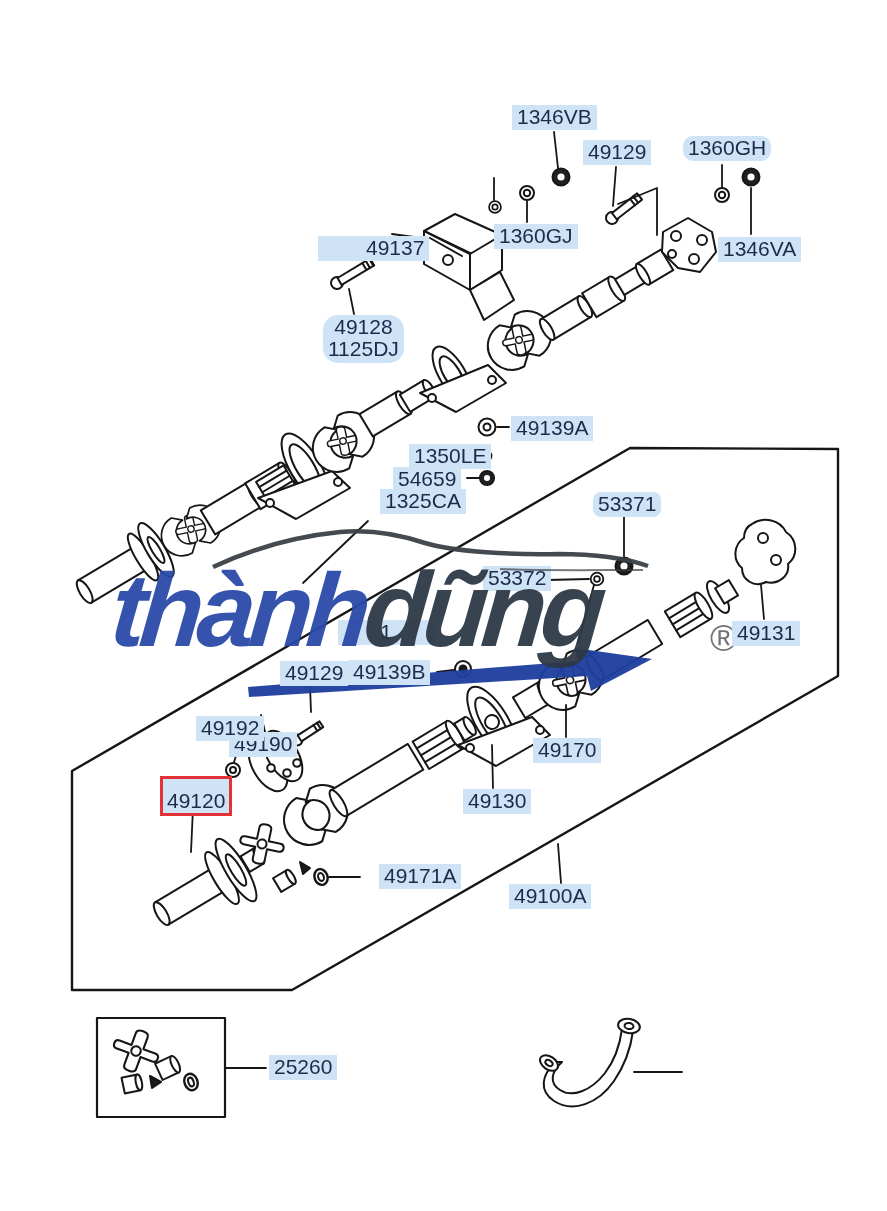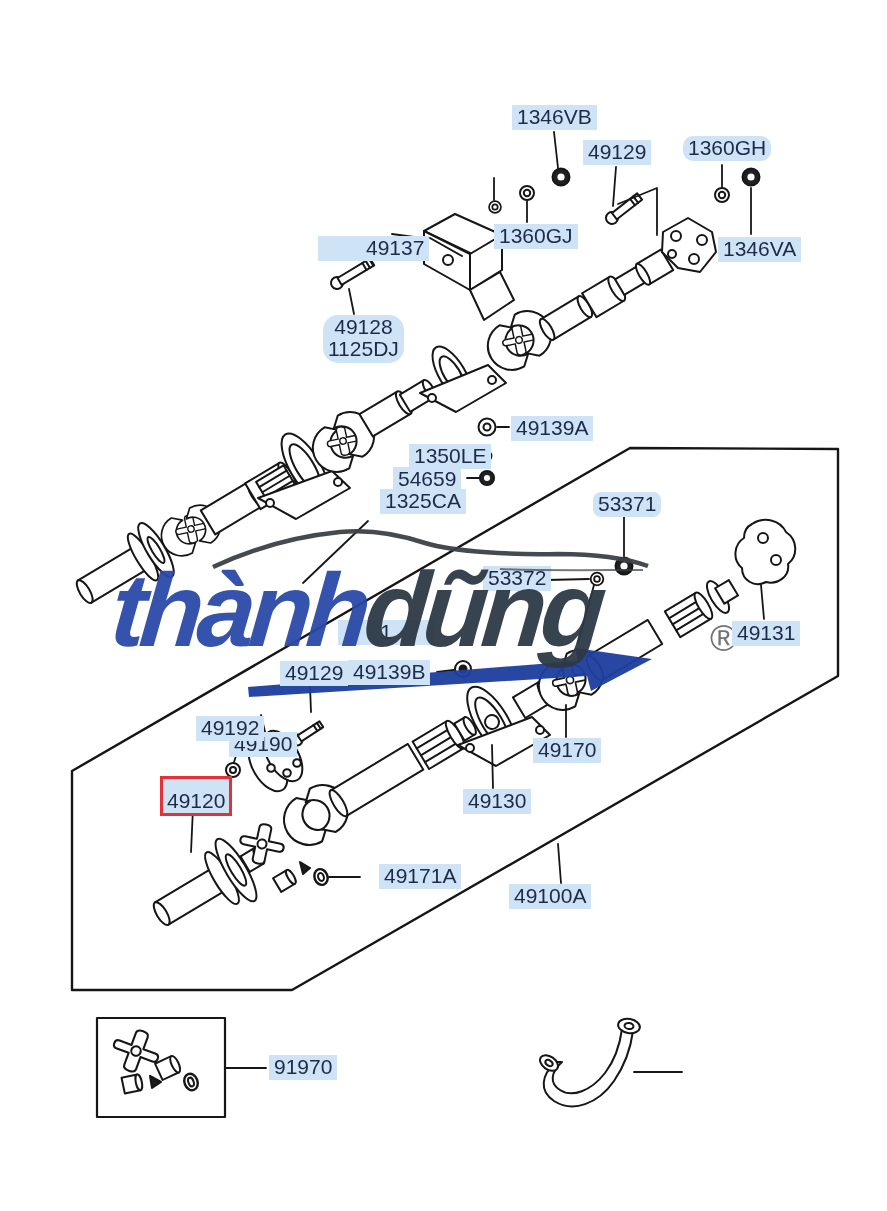--- a/index.html
+++ b/index.html
@@ -390,15 +390,15 @@
     <div class="label" style="left: 732px; top: 621px;">49131</div>
     <div class="label" style="left: 280px; top: 661px;">49129</div>
     <div class="label" style="left: 348px; top: 660px;">49139B</div>
     <div class="label" style="left: 229px; top: 691px; margin-top: 41px;">49190</div>
     <div class="label" style="left: 196px; top: 716px;">49192</div>
     <div class="label highlight" style="left: 160px; top: 776px;">49120</div>
     <div class="label" style="left: 533px; top: 738px;">49170</div>
     <div class="label" style="left: 463px; top: 789px;">49130</div>
     <div class="label" style="left: 363px; top: 864px; margin-left: 16px;">49171A</div>
     <div class="label" style="left: 497px; top: 884px; margin-left: 12px;">49100A</div>
-    <div class="label" style="left: 269px; top: 1055px;">91970</div>
+    <div class="label" style="left: 269px; top: 1055px;">25260</div>
     <div class="label under" style="left: 338px; top: 620px; width: 86px;">1</div>
   </div>
 
 </body></html>

